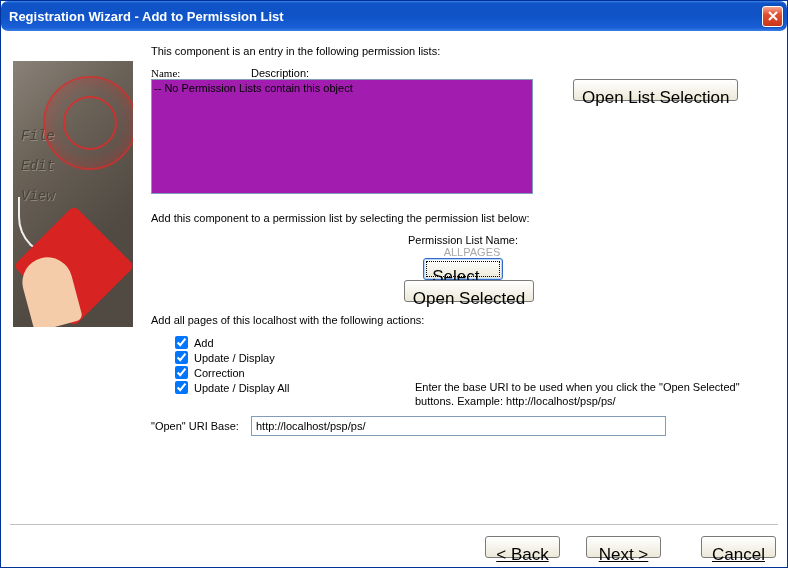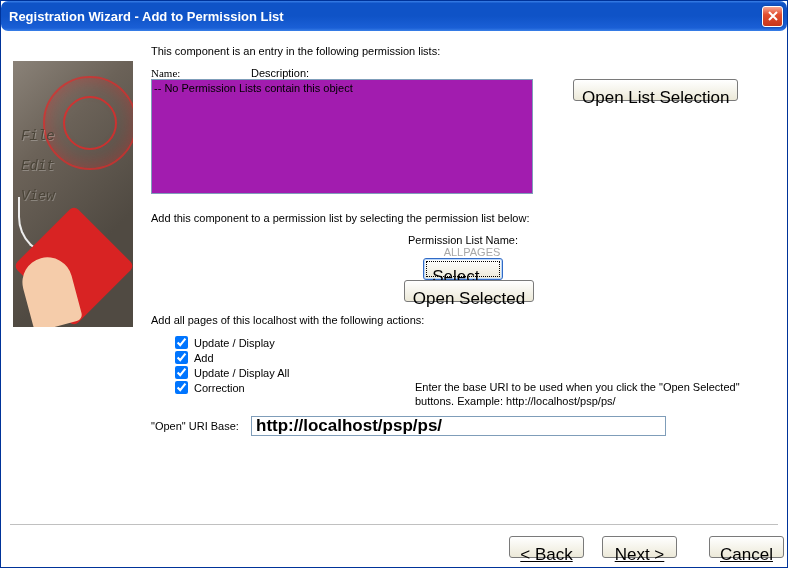--- a/index.html
+++ b/index.html
@@ -155,30 +155,29 @@
   .actions { margin-top: 10px; }
   .checkbox-row { margin: 2px 0 2px 24px; display:flex; align-items:center; }
   .checkbox-row input { margin: 0 6px 0 0; }
   .uri-hint { margin-left: 264px; margin-top: -16px; width: 350px; line-height: 14px;}
   .uri-row { margin-top: 8px; display:flex; align-items:center;}
   .uri-input {
     border: 1px solid #7f9db9;
     height: 20px;
     width: 415px;
     padding: 1px 4px;
-    font-size: 17px;
+    font-size: 11px;
     font-family: Tahoma, sans-serif;
-    font-weight: bold;
   }
   .bottombar {
     position: absolute;
     bottom: 10px;
-    right: 4px;
-    display: flex;
-    gap: 18px;
+    right: 12px;
+    display: flex;
+    gap: 26px;
     text-decoration: underline;
   }
   .divider {
     position: absolute;
     bottom: 42px;
     left: 10px;
     right: 10px;
     border-top: 1px solid #c0c0c0;
     border-bottom: 1px solid #fff;
   }
@@ -229,33 +228,33 @@
       <div style="flex:1"></div>
       <button class="btn btn-focus" style="min-width:60px;">Select...</button>
       <button class="btn" style="min-width:90px; margin-left:12px;">Open Selected</button>
     </div>
 
     <div class="label" style="margin-top:12px;">Add all pages of this localhost with the following actions:</div>
 
     <div class="actions">
       <div class="checkbox-row">
         <input type="checkbox" checked="" style="">
+        <span>Add</span>
+      </div>
+      <div class="checkbox-row">
+        <input type="checkbox" checked="" style="">
         <span>Update / Display</span>
       </div>
       <div class="checkbox-row">
         <input type="checkbox" checked="" style="">
-        <span>Add</span>
+        <span>Correction</span>
       </div>
       <div class="checkbox-row">
         <input type="checkbox" checked="" style="">
         <span>Update / Display All</span>
-      </div>
-      <div class="checkbox-row">
-        <input type="checkbox" checked="" style="">
-        <span>Correction</span>
       </div>
     </div>
 
     <div class="uri-hint">Enter the base URI to be used when you click the "Open Selected" buttons.  Example:   http://localhost/psp/ps/</div>
 
     <div class="uri-row">
       <span style="width:100px;">"Open" URI Base:</span>
       <input class="uri-input" type="text" value="http://localhost/psp/ps/" style="">
     </div>
 

